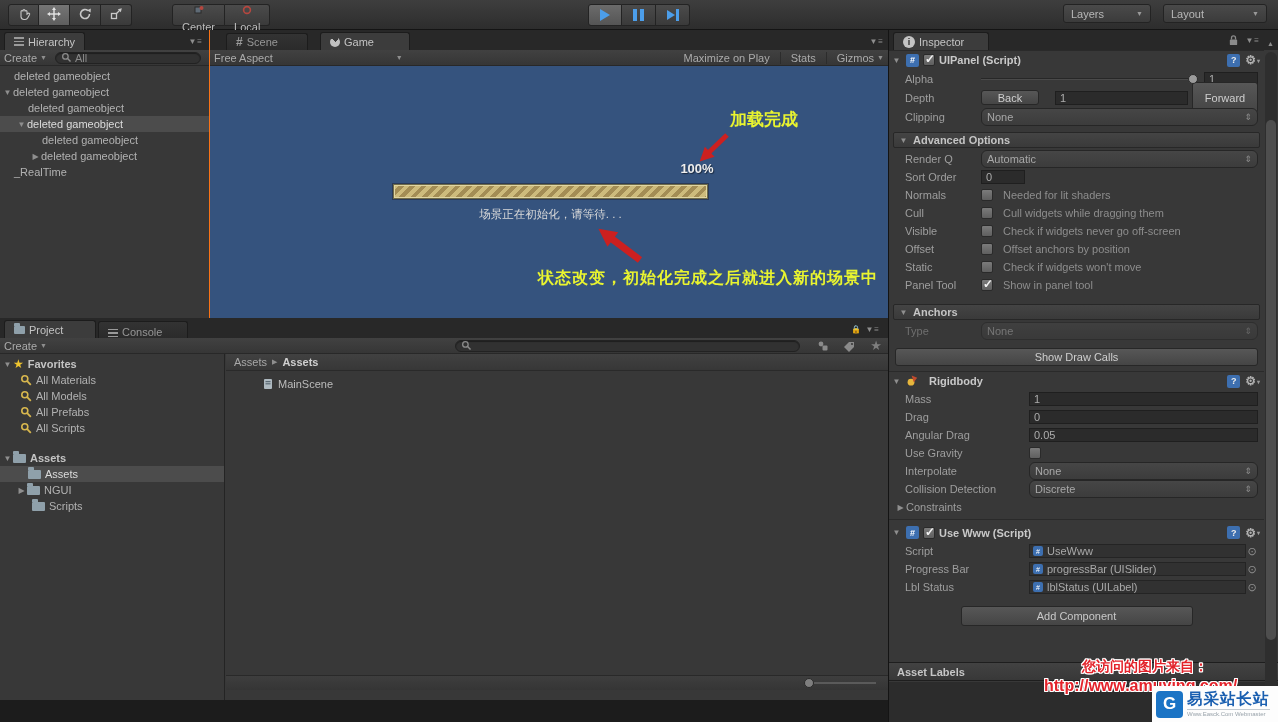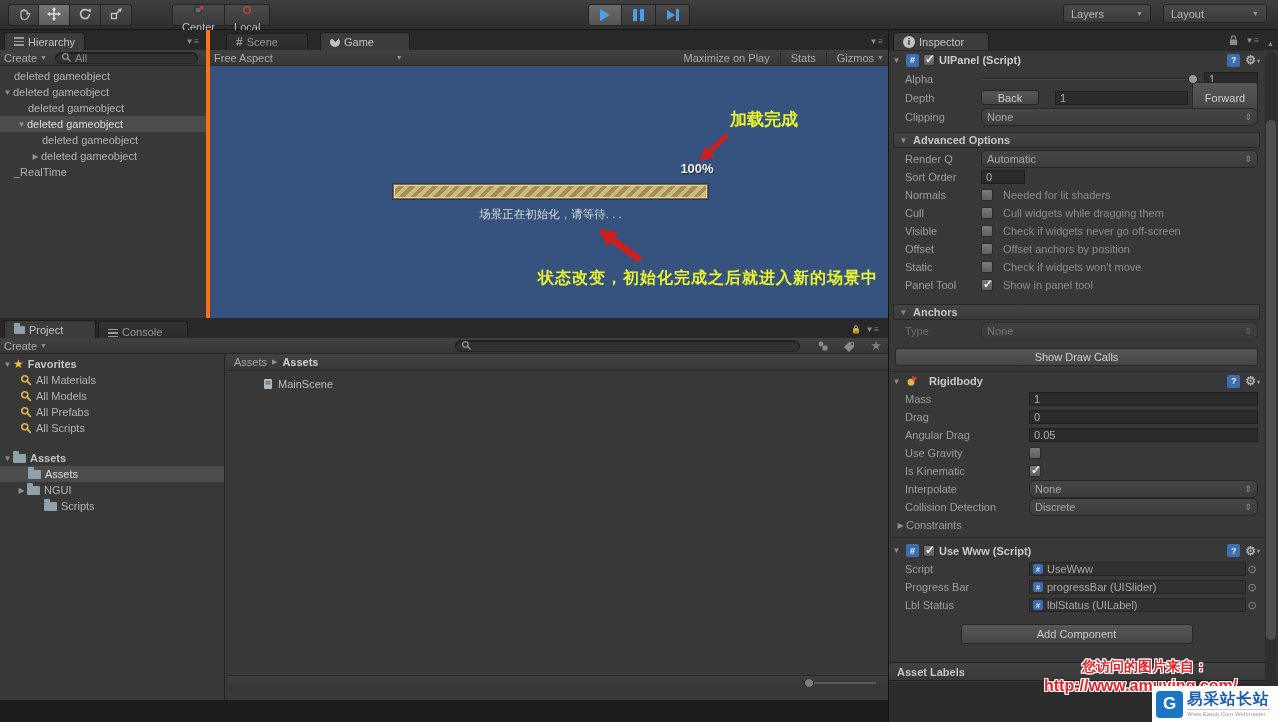--- a/index.html
+++ b/index.html
@@ -42,21 +42,21 @@
   .hrow{height:16px;display:flex;align-items:center;color:#B2B2B2;white-space:nowrap;}
   .hrow.sel{background:#4C4C4C;color:#DCDCDC;}
   .folder{position:relative;width:13px;height:9px;background:#8FA0AA;border-radius:1px;flex-shrink:0;margin-right:4px;}
   .folder::before{content:"";position:absolute;top:-3px;left:0;width:6px;height:3px;background:#8FA0AA;border-radius:1px 1px 0 0;}
   .star{color:#EFC52F;font-size:12px;margin-right:4px;}
   .lines-icon{width:10px;height:9px;background:repeating-linear-gradient(to bottom,#9A9A9A 0 1.5px,transparent 1.5px 3.5px);}
   .pac{width:10px;height:10px;border-radius:50%;background:conic-gradient(from 315deg,transparent 0 90deg,#BFBFBF 90deg 360deg);}
   .hashicon{color:#9A9A9A;font-weight:bold;font-size:12px;}
   .infoicon{width:12px;height:12px;border-radius:50%;background:#C4C4C4;color:#282828;font-size:9px;font-weight:bold;display:flex;align-items:center;justify-content:center;}
   
-  #hierarchy{left:0;top:30px;width:210px;height:288px;background:#383838;border-right:4px solid #f97316;}
+  #hierarchy{left:0;top:30px;width:210px;height:288px;background:#383838;border-right:1px solid #f97316;}
   #hierarchy .list{position:absolute;top:36px;left:0;right:0;bottom:0;padding-top:2px;}
   
   #game{left:210px;top:30px;width:678px;height:288px;background:#383838;}
   #gamecontent{position:absolute;left:0;right:0;top:36px;bottom:0;background:#35537E;overflow:hidden;}
   .gv-right{margin-left:auto;display:flex;align-items:center;gap:10px;color:#ABABAB;}
   .annot{position:absolute;color:#E9F42F;font-weight:bold;white-space:nowrap;}
   .progress{position:absolute;left:183px;top:118px;width:315px;height:15px;background:repeating-linear-gradient(135deg,#CDBB7C 0 4px,#A38D55 4px 8px);border:1px solid #6E6A48;box-shadow:inset 0 0 0 1px #E0D5A2,0 0 0 1px #2B3A57;}
   .pct{position:absolute;left:462px;top:95px;width:50px;text-align:center;color:#EDEDED;font-weight:bold;font-size:13px;text-shadow:1px 1px 1px rgba(0,0,0,.5);}
   .statusline{position:absolute;left:183px;top:141px;width:315px;text-align:center;color:#D9D9D9;font-size:11.5px;}
   
@@ -371,21 +371,21 @@
       </div>
       <div class="hrow sel" style="padding-left:28px;">
         <span class="folder"></span>
         <span>Assets</span>
       </div>
       <div class="hrow" style="padding-left:16px;">
         <span class="tri right"></span>
         <span class="folder"></span>
         <span>NGUI</span>
       </div>
-      <div class="hrow" style="padding-left:44px;">
+      <div class="hrow" style="padding-left:32px;">
         <span class="folder"></span>
         <span>Scripts</span>
       </div>
     </div>
     <div id="pbrowser">
       <div class="crumbbar">
         <span class="crumb">Assets</span>
         <span class="crumbarr">▶</span>
         <span class="crumb bold">Assets</span>
       </div>
@@ -540,24 +540,20 @@
       </div>
       <div class="irow h18">
         <span class="lblB">Angular Drag</span>
         <span class="tfield" style="flex:1;">0.05</span>
       </div>
       <div class="irow h18">
         <span class="lblB">Use Gravity</span>
         <span class="cb"></span>
       </div>
       <div class="irow h18">
-        <span class="lblB">Is Kinematic</span>
-        <span class="cb checked"></span>
-      </div>
-      <div class="irow h18">
         <span class="lblB">Interpolate</span>
         <span class="dd" style="flex:1;">
             <span>None</span>
           </span>
       </div>
       <div class="irow h18">
         <span class="lblB">Collision Detection</span>
         <span class="dd" style="flex:1;">
             <span>Discrete</span>
           </span>

